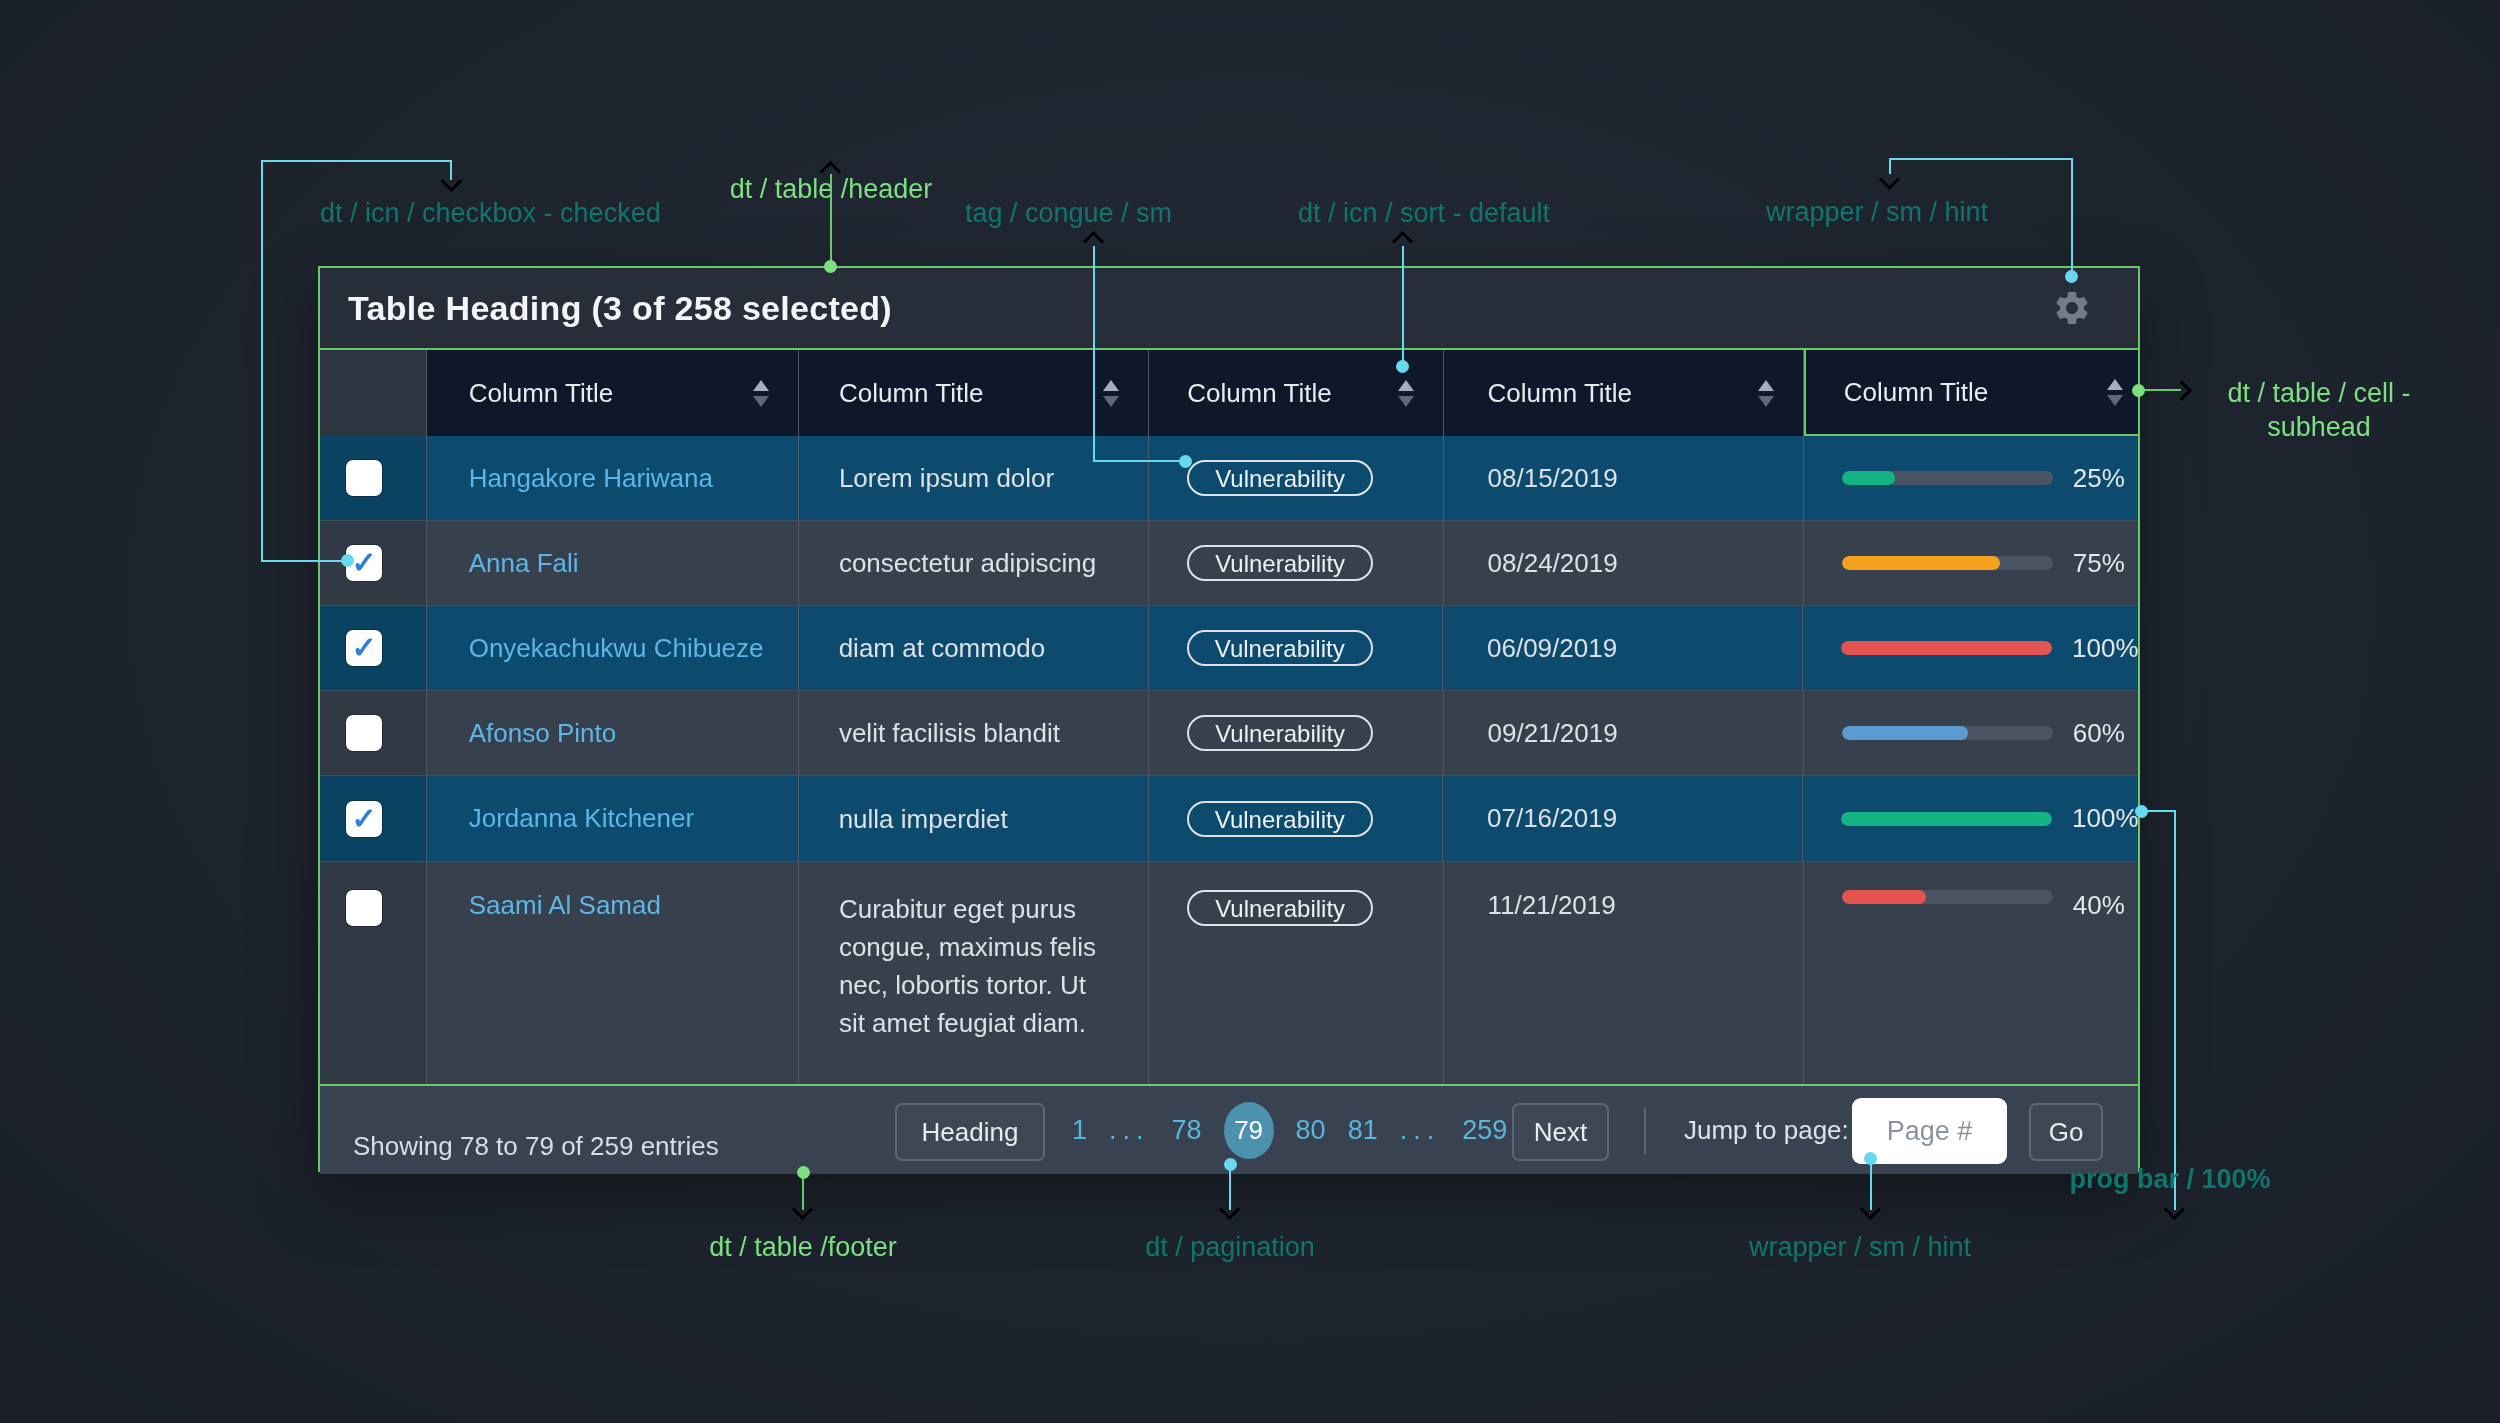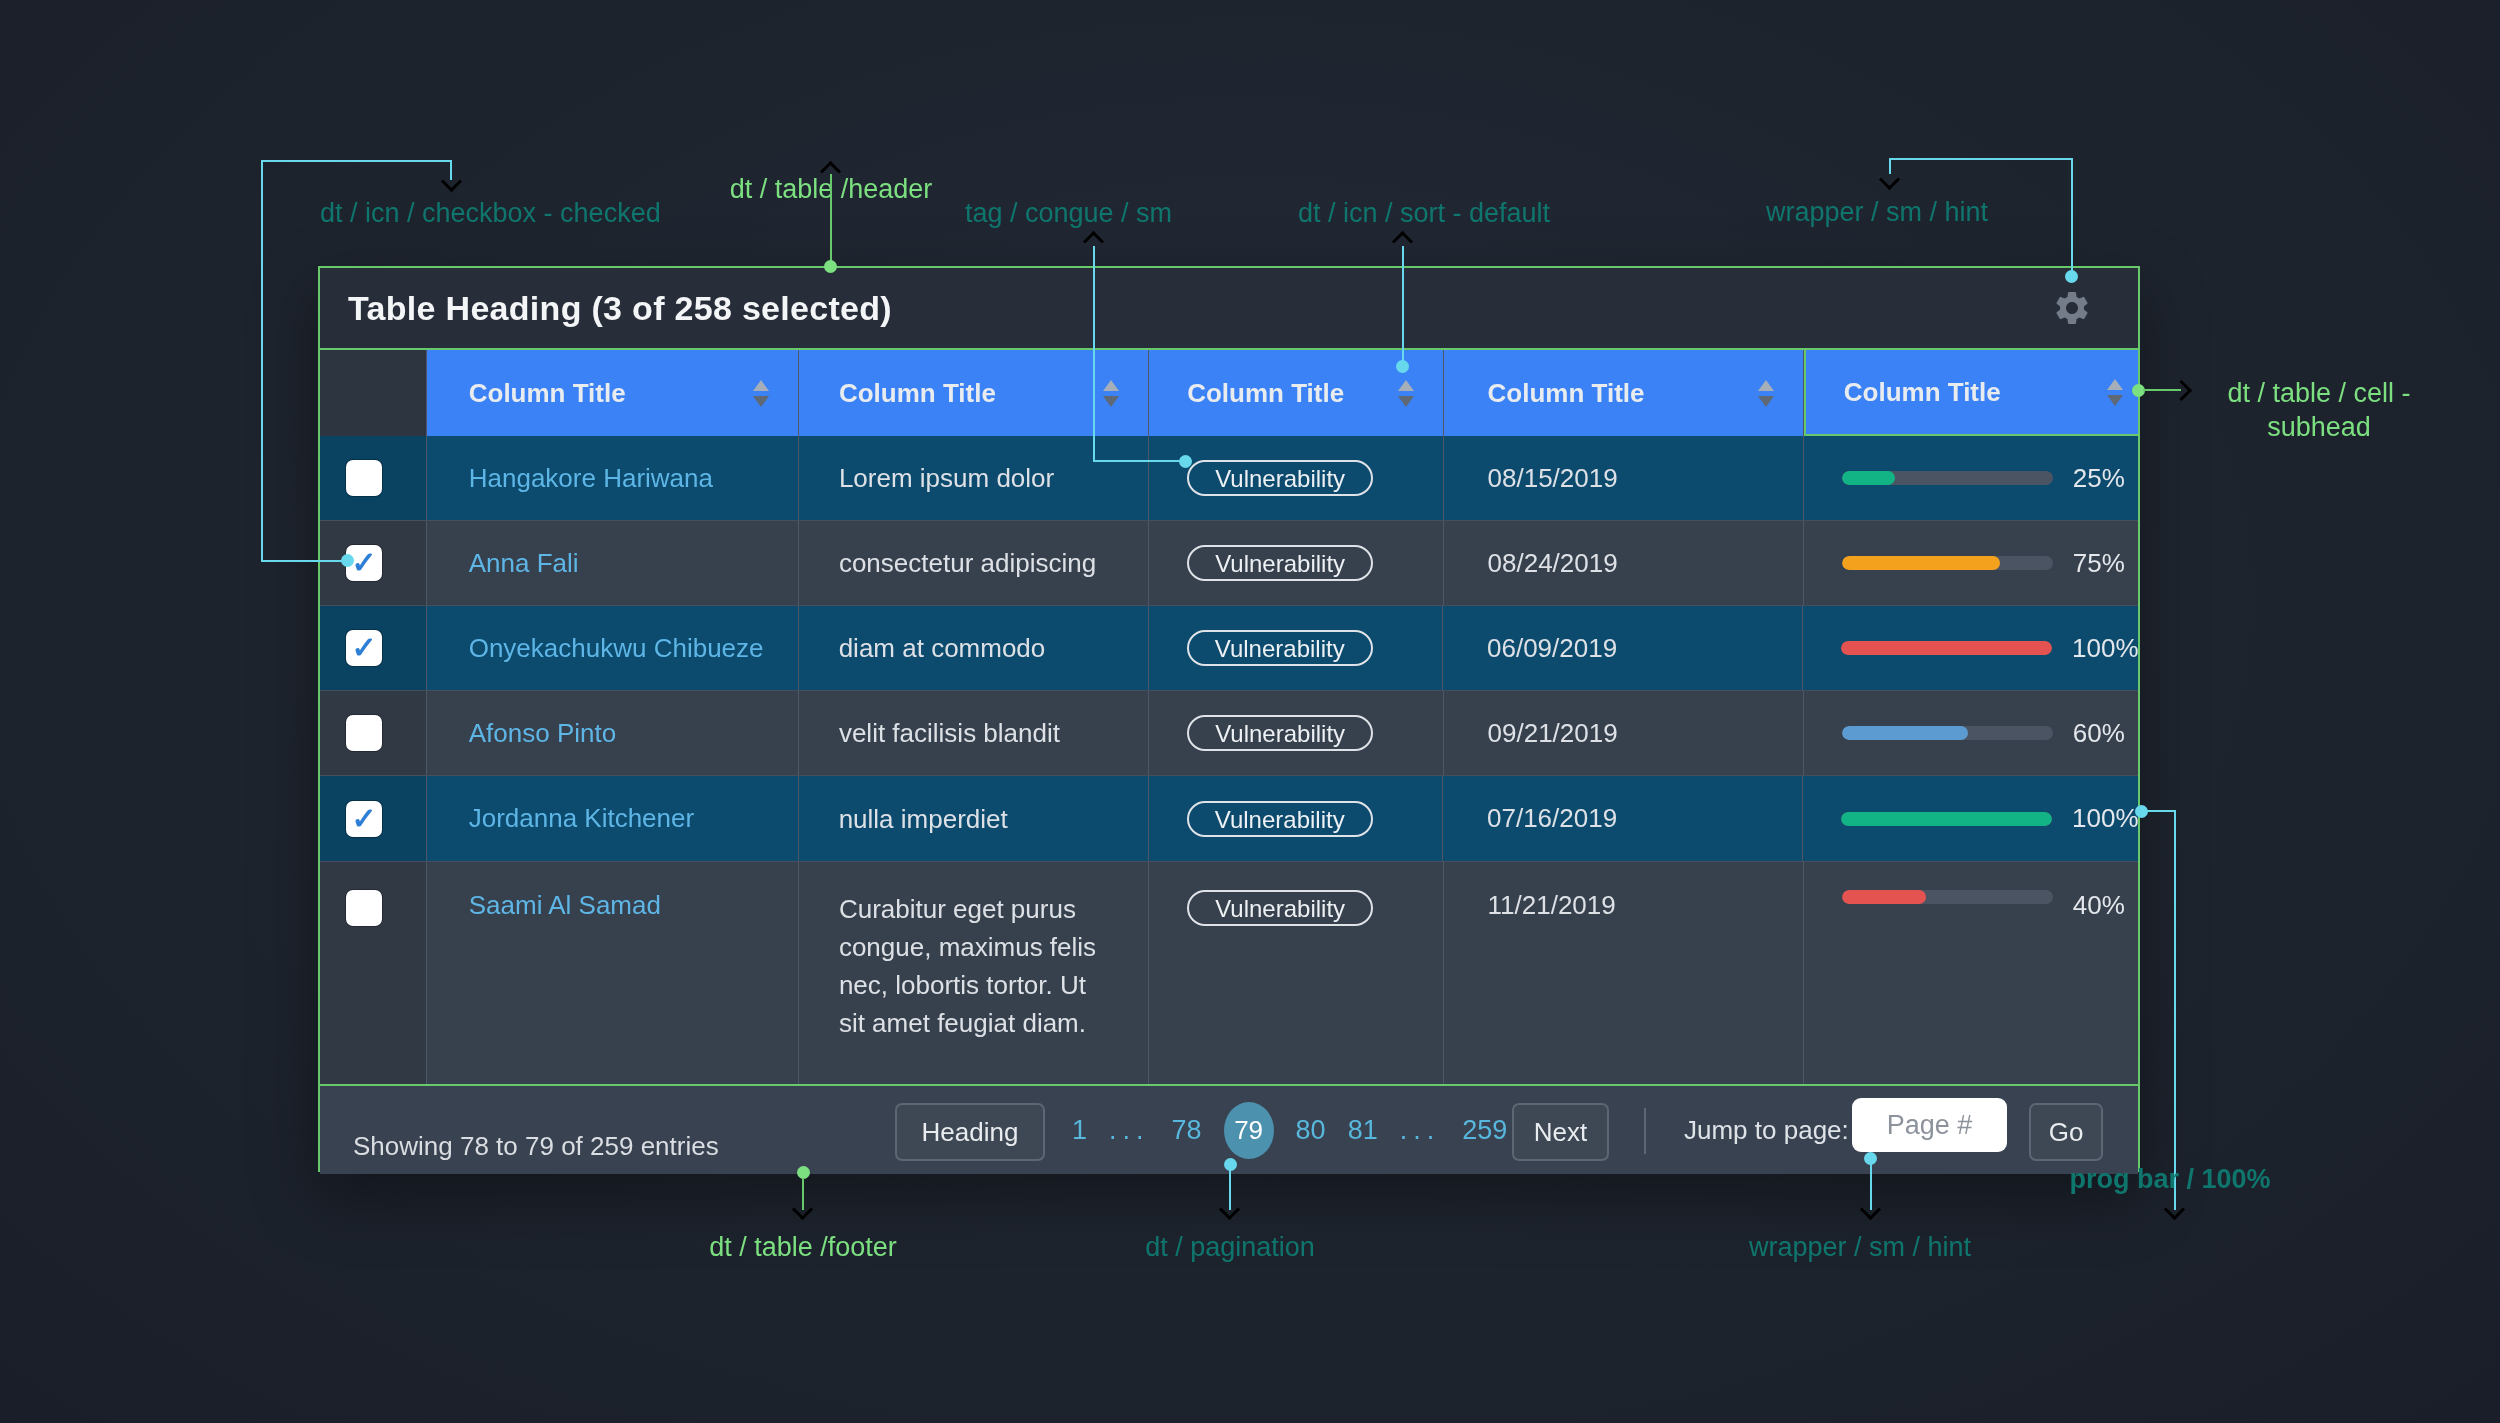--- a/index.html
+++ b/index.html
@@ -30,21 +30,21 @@
   .cell:last-child{border-right:none;}
   .c0{width:107px;}
   .c1{width:373px;padding-left:42px;}
   .c2{width:351px;padding-left:40px;padding-right:40px;}
   .c3{width:295px;padding-left:38px;}
   .c4{width:361px;padding-left:44px;}
   .c5{width:335px;padding-left:38px;}
 
   .col-header{
     position:absolute;left:0;top:82px;width:100%;height:86px;display:flex;
-    background:#3b82f6;border-bottom:1px solid #2b323d;font-weight:bold;
+    background:#0f172a;border-bottom:1px solid #2b323d;
   }
   .col-header .c0{background:#2d3541;}
   .hcell{justify-content:space-between;padding-right:28px;color:#e9ecef;font-size:26px;cursor:pointer;}
   .hcell.hl{border-left:2px solid #67c96c;border-bottom:2px solid #67c96c;padding-right:14px;}
   .sort{display:flex;flex-direction:column;gap:5px;align-items:center;width:18px;}
   .sort .tri-up{width:0;height:0;border-left:8px solid transparent;border-right:8px solid transparent;border-bottom:11px solid #a6aeba;}
   .sort .tri-dn{width:0;height:0;border-left:8px solid transparent;border-right:8px solid transparent;border-top:11px solid #5f6875;}
 
   .rows{position:absolute;left:0;top:168px;width:100%;}
   .row{display:flex;width:100%;border-top:1px solid #454e5c;}
@@ -84,21 +84,21 @@
   .pagination{position:absolute;left:752px;top:0;height:100%;display:flex;align-items:center;gap:22px;}
   .plink{color:#58b7dd;font-size:27px;cursor:pointer;}
   .pellipsis{color:#58b7dd;font-size:27px;letter-spacing:6px;cursor:default;}
   .pcurrent{
     width:50px;height:57px;border-radius:50%;background:#4c91ad;color:#ffffff;font-size:26px;
     display:flex;align-items:center;justify-content:center;cursor:pointer;
   }
   .fdivider{position:absolute;left:1324px;top:22px;width:2px;height:46px;background:#5d6674;}
   .jump-label{position:absolute;left:1364px;top:0;height:100%;display:flex;align-items:center;color:#dfe3e8;font-size:26px;}
   .page-input{
-    position:absolute;left:1532px;top:12px;width:155px;height:54px;box-sizing:border-box;
+    position:absolute;left:1532px;top:12px;width:155px;height:66px;box-sizing:border-box;
     border:none;border-radius:9px;background:#ffffff;text-align:center;font-size:27px;
     font-family:"Liberation Sans", sans-serif;color:#333;outline:none;
   }
   .page-input::placeholder{color:#8d939c;}
 
   
   .alabel{position:absolute;font-size:27px;white-space:nowrap;}
   .alabel.cy{color:#0f766e;}
   .alabel.gr{color:#7ce080;}
   .center{transform:translateX(-50%);}

